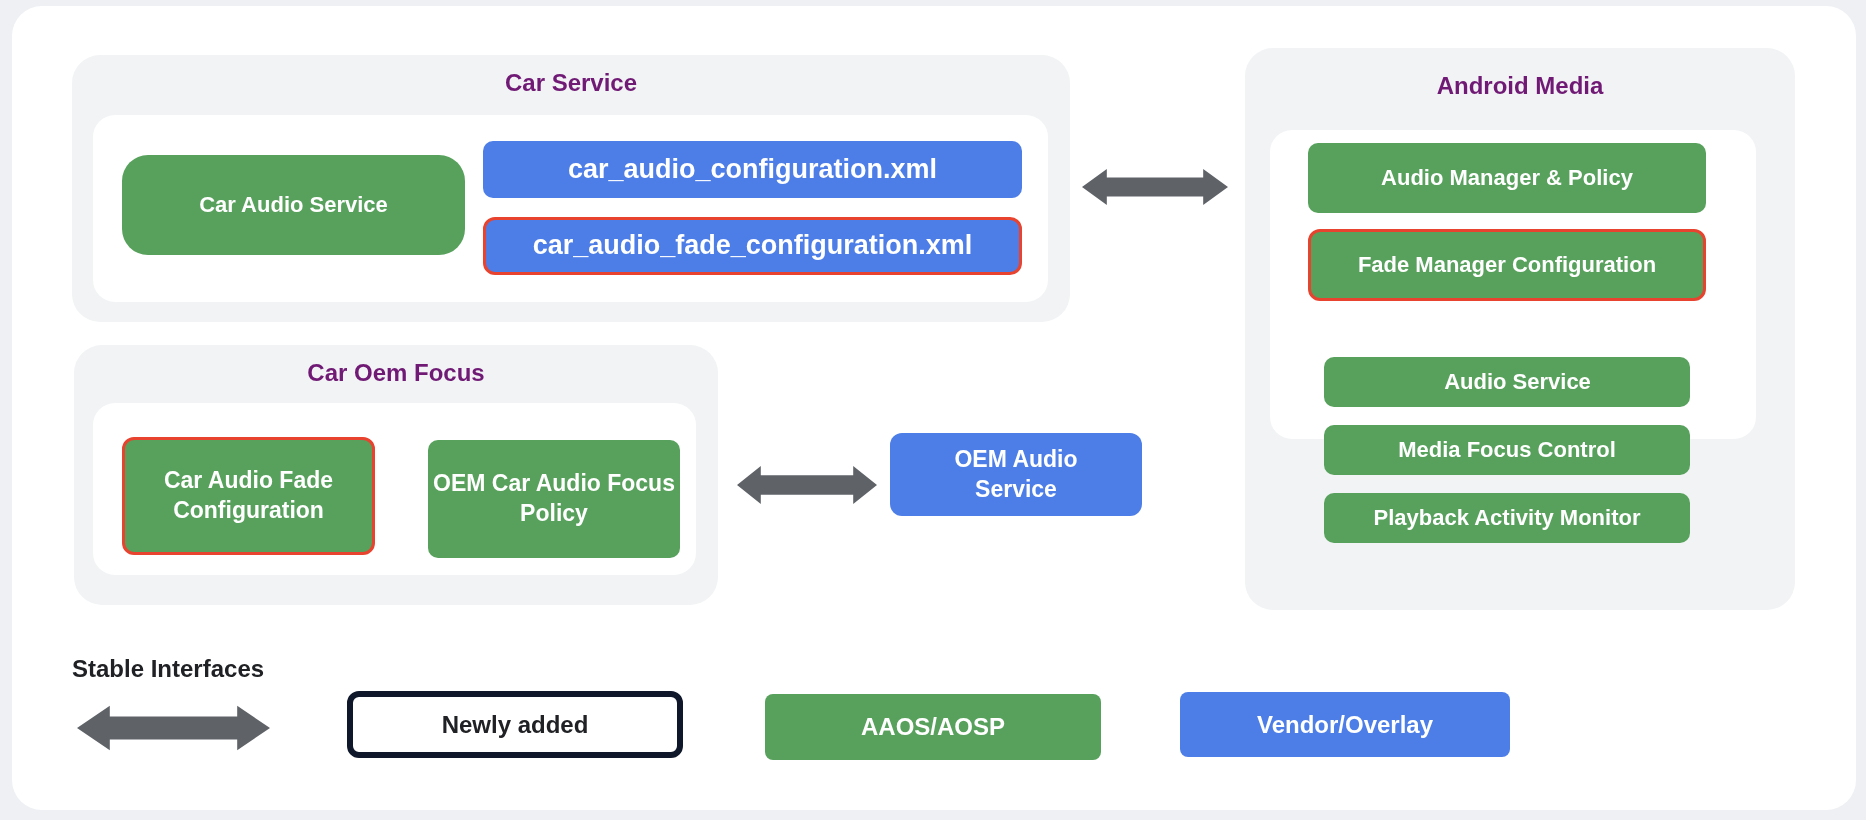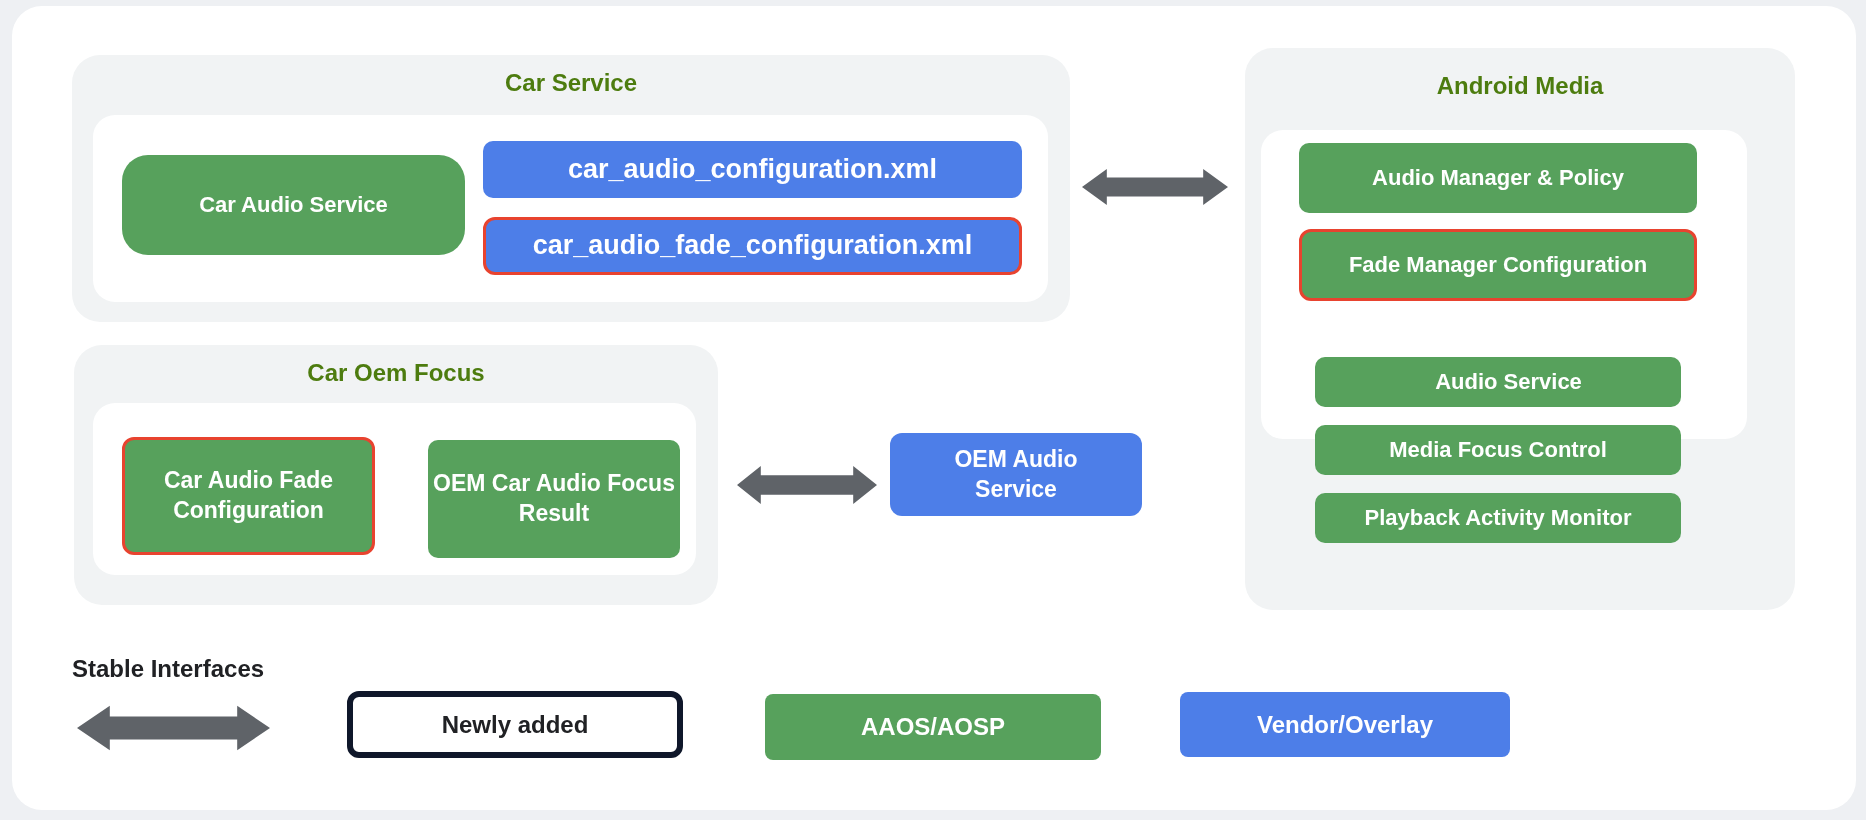--- a/index.html
+++ b/index.html
@@ -12,21 +12,21 @@
   }
   .card{
     position:absolute;left:12px;top:6px;width:1844px;height:804px;
     background:#ffffff;border-radius:30px;
   }
   .group{
     position:absolute;background:#f1f3f4;border-radius:28px;
   }
   .group-title{
     position:absolute;left:0;right:0;text-align:center;
-    color:#4d7c0f;font-size:24px;font-weight:700;
+    color:#701a75;font-size:24px;font-weight:700;
   }
   .panel{
     position:absolute;background:#ffffff;border-radius:22px;
   }
   .box{
     position:absolute;display:flex;align-items:center;justify-content:center;
     text-align:center;font-weight:700;color:#ffffff;
     box-sizing:border-box;border-radius:10px;line-height:1.3;
   }
   .green{background:#57a15c;}
@@ -62,34 +62,34 @@
       <div class="box blue red-outline fs21" style="left:390px;top:102px;width:539px;height:58px;">car_audio_fade_configuration.xml</div>
     </div>
   </section>
 
   <svg class="arrow" style="left:1070px;top:159px;" width="146" height="44" viewBox="0 0 200 56" preserveAspectRatio="none">
     <polygon fill="#5f6368" points="0,28 34,5 34,16 166,16 166,5 200,28 166,51 166,40 34,40 34,51"></polygon>
   </svg>
 
   <section class="group" style="left:1233px;top:42px;width:550px;height:562px;">
     <h2 class="group-title" style="top:24px;margin:0;">Android Media</h2>
-    <div class="panel" style="left:16px;top:82px;width:486px;height:309px;">
+    <div class="panel" style="left:25px;top:82px;width:486px;height:309px;">
       <div class="box green fs22" style="left:38px;top:13px;width:398px;height:70px;">Audio Manager &amp; Policy</div>
       <div class="box green red-outline fs22" style="left:38px;top:99px;width:398px;height:72px;">Fade Manager Configuration</div>
       <div class="box green fs22" style="left:54px;top:227px;width:366px;height:50px;padding-left:21px;">Audio Service</div>
       <div class="box green fs22" style="left:54px;top:295px;width:366px;height:50px;">Media Focus Control</div>
       <div class="box green fs22" style="left:54px;top:363px;width:366px;height:50px;">Playback Activity Monitor</div>
     </div>
   </section>
 
   <section class="group" style="left:62px;top:339px;width:644px;height:260px;">
     <h2 class="group-title" style="top:14px;margin:0;">Car Oem Focus</h2>
     <div class="panel" style="left:19px;top:58px;width:603px;height:172px;">
       <div class="box green red-outline fs23" style="left:29px;top:34px;width:253px;height:118px;">Car Audio Fade Configuration</div>
-      <div class="box green fs23" style="left:335px;top:37px;width:252px;height:118px;">OEM Car Audio Focus Result</div>
+      <div class="box green fs23" style="left:335px;top:37px;width:252px;height:118px;">OEM Car Audio Focus Policy</div>
     </div>
   </section>
 
   <svg class="arrow" style="left:725px;top:456px;" width="140" height="46" viewBox="0 0 200 56" preserveAspectRatio="none">
     <polygon fill="#5f6368" points="0,28 34,5 34,16 166,16 166,5 200,28 166,51 166,40 34,40 34,51"></polygon>
   </svg>
 
   <div class="box blue fs23" style="left:878px;top:427px;width:252px;height:83px;border-radius:12px;padding:0 40px;">OEM Audio Service</div>
 
   <div class="legend-label" style="left:60px;top:649px;">Stable Interfaces</div>

